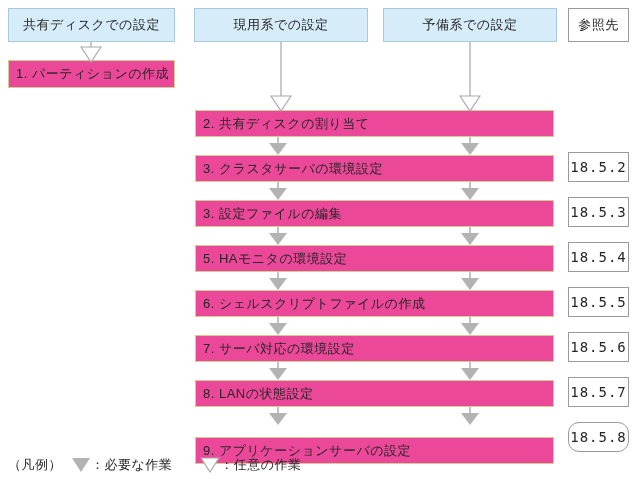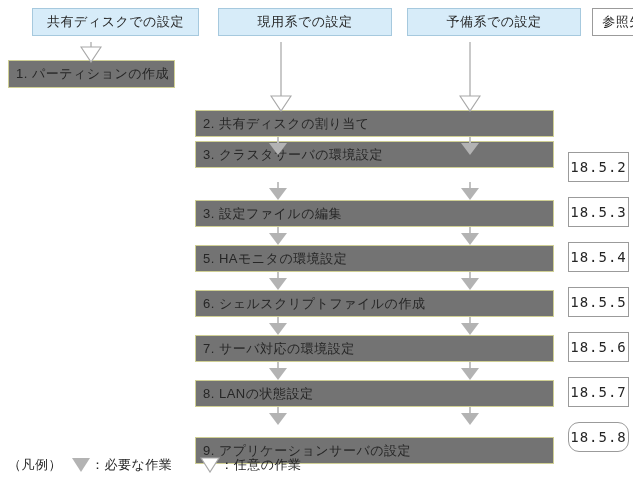--- a/index.html
+++ b/index.html
@@ -2,29 +2,29 @@
 <html><head>
 <meta charset="utf-8">
 <style>
   html,body { margin:0; padding:0; background:#fff; }
   .canvas {
     position:relative; width:633px; height:493px; background:#ffffff;
     font-family:"Liberation Sans","DejaVu Sans",sans-serif; color:#262626;
     overflow:hidden;
   }
   .hdr {
-    position:absolute; top:8px; height:28px; box-sizing:border-box;
+    position:absolute; top:8px; height:34px; box-sizing:border-box;
     background:#d7ecf9; border:1px solid #a6c9de;
     display:flex; align-items:center; justify-content:center;
-    font-size:13px; letter-spacing:0.5px;margin-left:24px;
+    font-size:13px; letter-spacing:0.5px;
   }
   .refhdr { background:#ffffff; border:1px solid #9b9b9b; }
   .step {
     position:absolute; left:195px; width:359px; height:27px; box-sizing:border-box;
-    background:#737373; border:1px solid #cfcf94;
+    background:#ec4899; border:1px solid #cfcf94;
     display:flex; align-items:center; padding-left:7px;
     font-size:13px; letter-spacing:0.5px;
   }
   .step.first { left:8px; width:167px; height:28px; }
   .refbox {
     position:absolute; left:568px; width:61px; height:30px; box-sizing:border-box;
     background:#ffffff; border:1px solid #9b9b9b;
     display:flex; align-items:center; justify-content:center;
     font-family:"DejaVu Sans Mono","Liberation Mono",monospace;
     font-size:14px; letter-spacing:1px;
@@ -75,21 +75,21 @@
     </svg>
   </div>
 
   <div class="step first" style="top:60px;">
     <span>1. パーティションの作成</span>
   </div>
 
   <div class="step" style="top:110px;">
     <span>2. 共有ディスクの割り当て</span>
   </div>
-  <div class="step" style="top:141px;text-align:right;">
+  <div class="step" style="top:155px;text-align:right;">
     <span>3. クラスタサーバの環境設定</span>
   </div>
   <div class="step" style="top:200px;">
     <span>3. 設定ファイルの編集</span>
   </div>
   <div class="step" style="top:245px;">
     <span>5. HAモニタの環境設定</span>
   </div>
   <div class="step" style="top:290px;">
     <span>6. シェルスクリプトファイルの作成</span>

